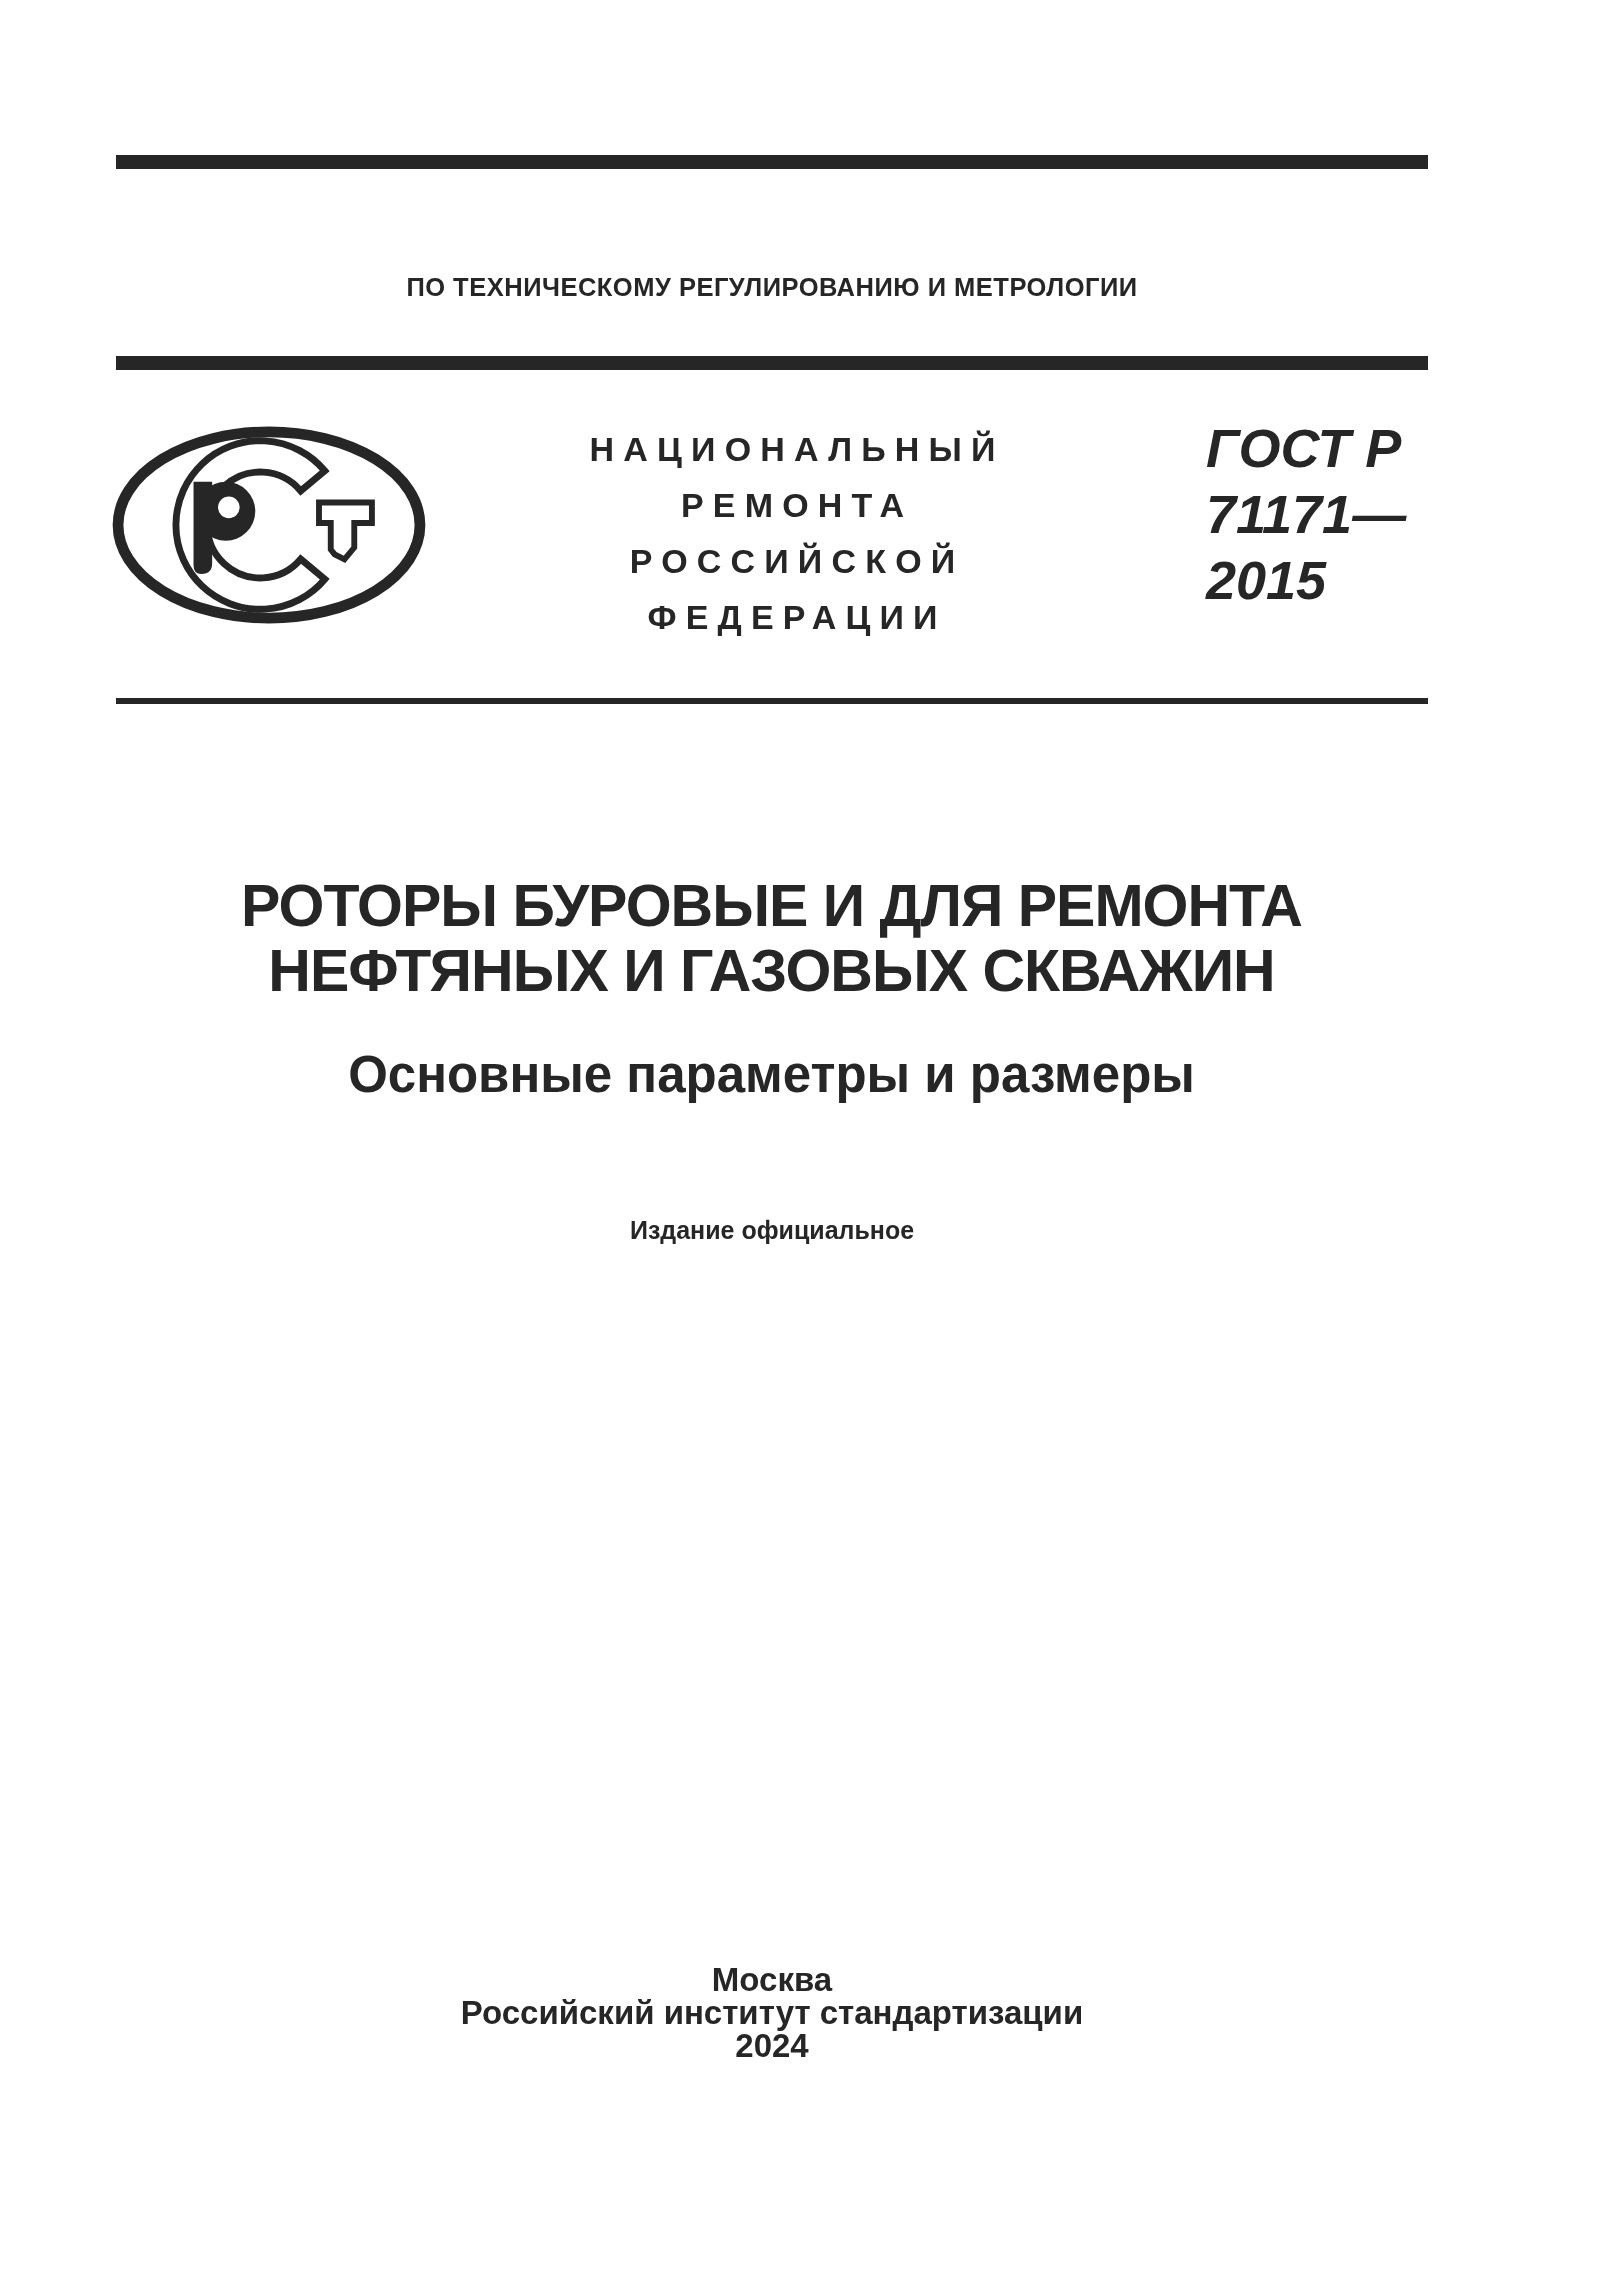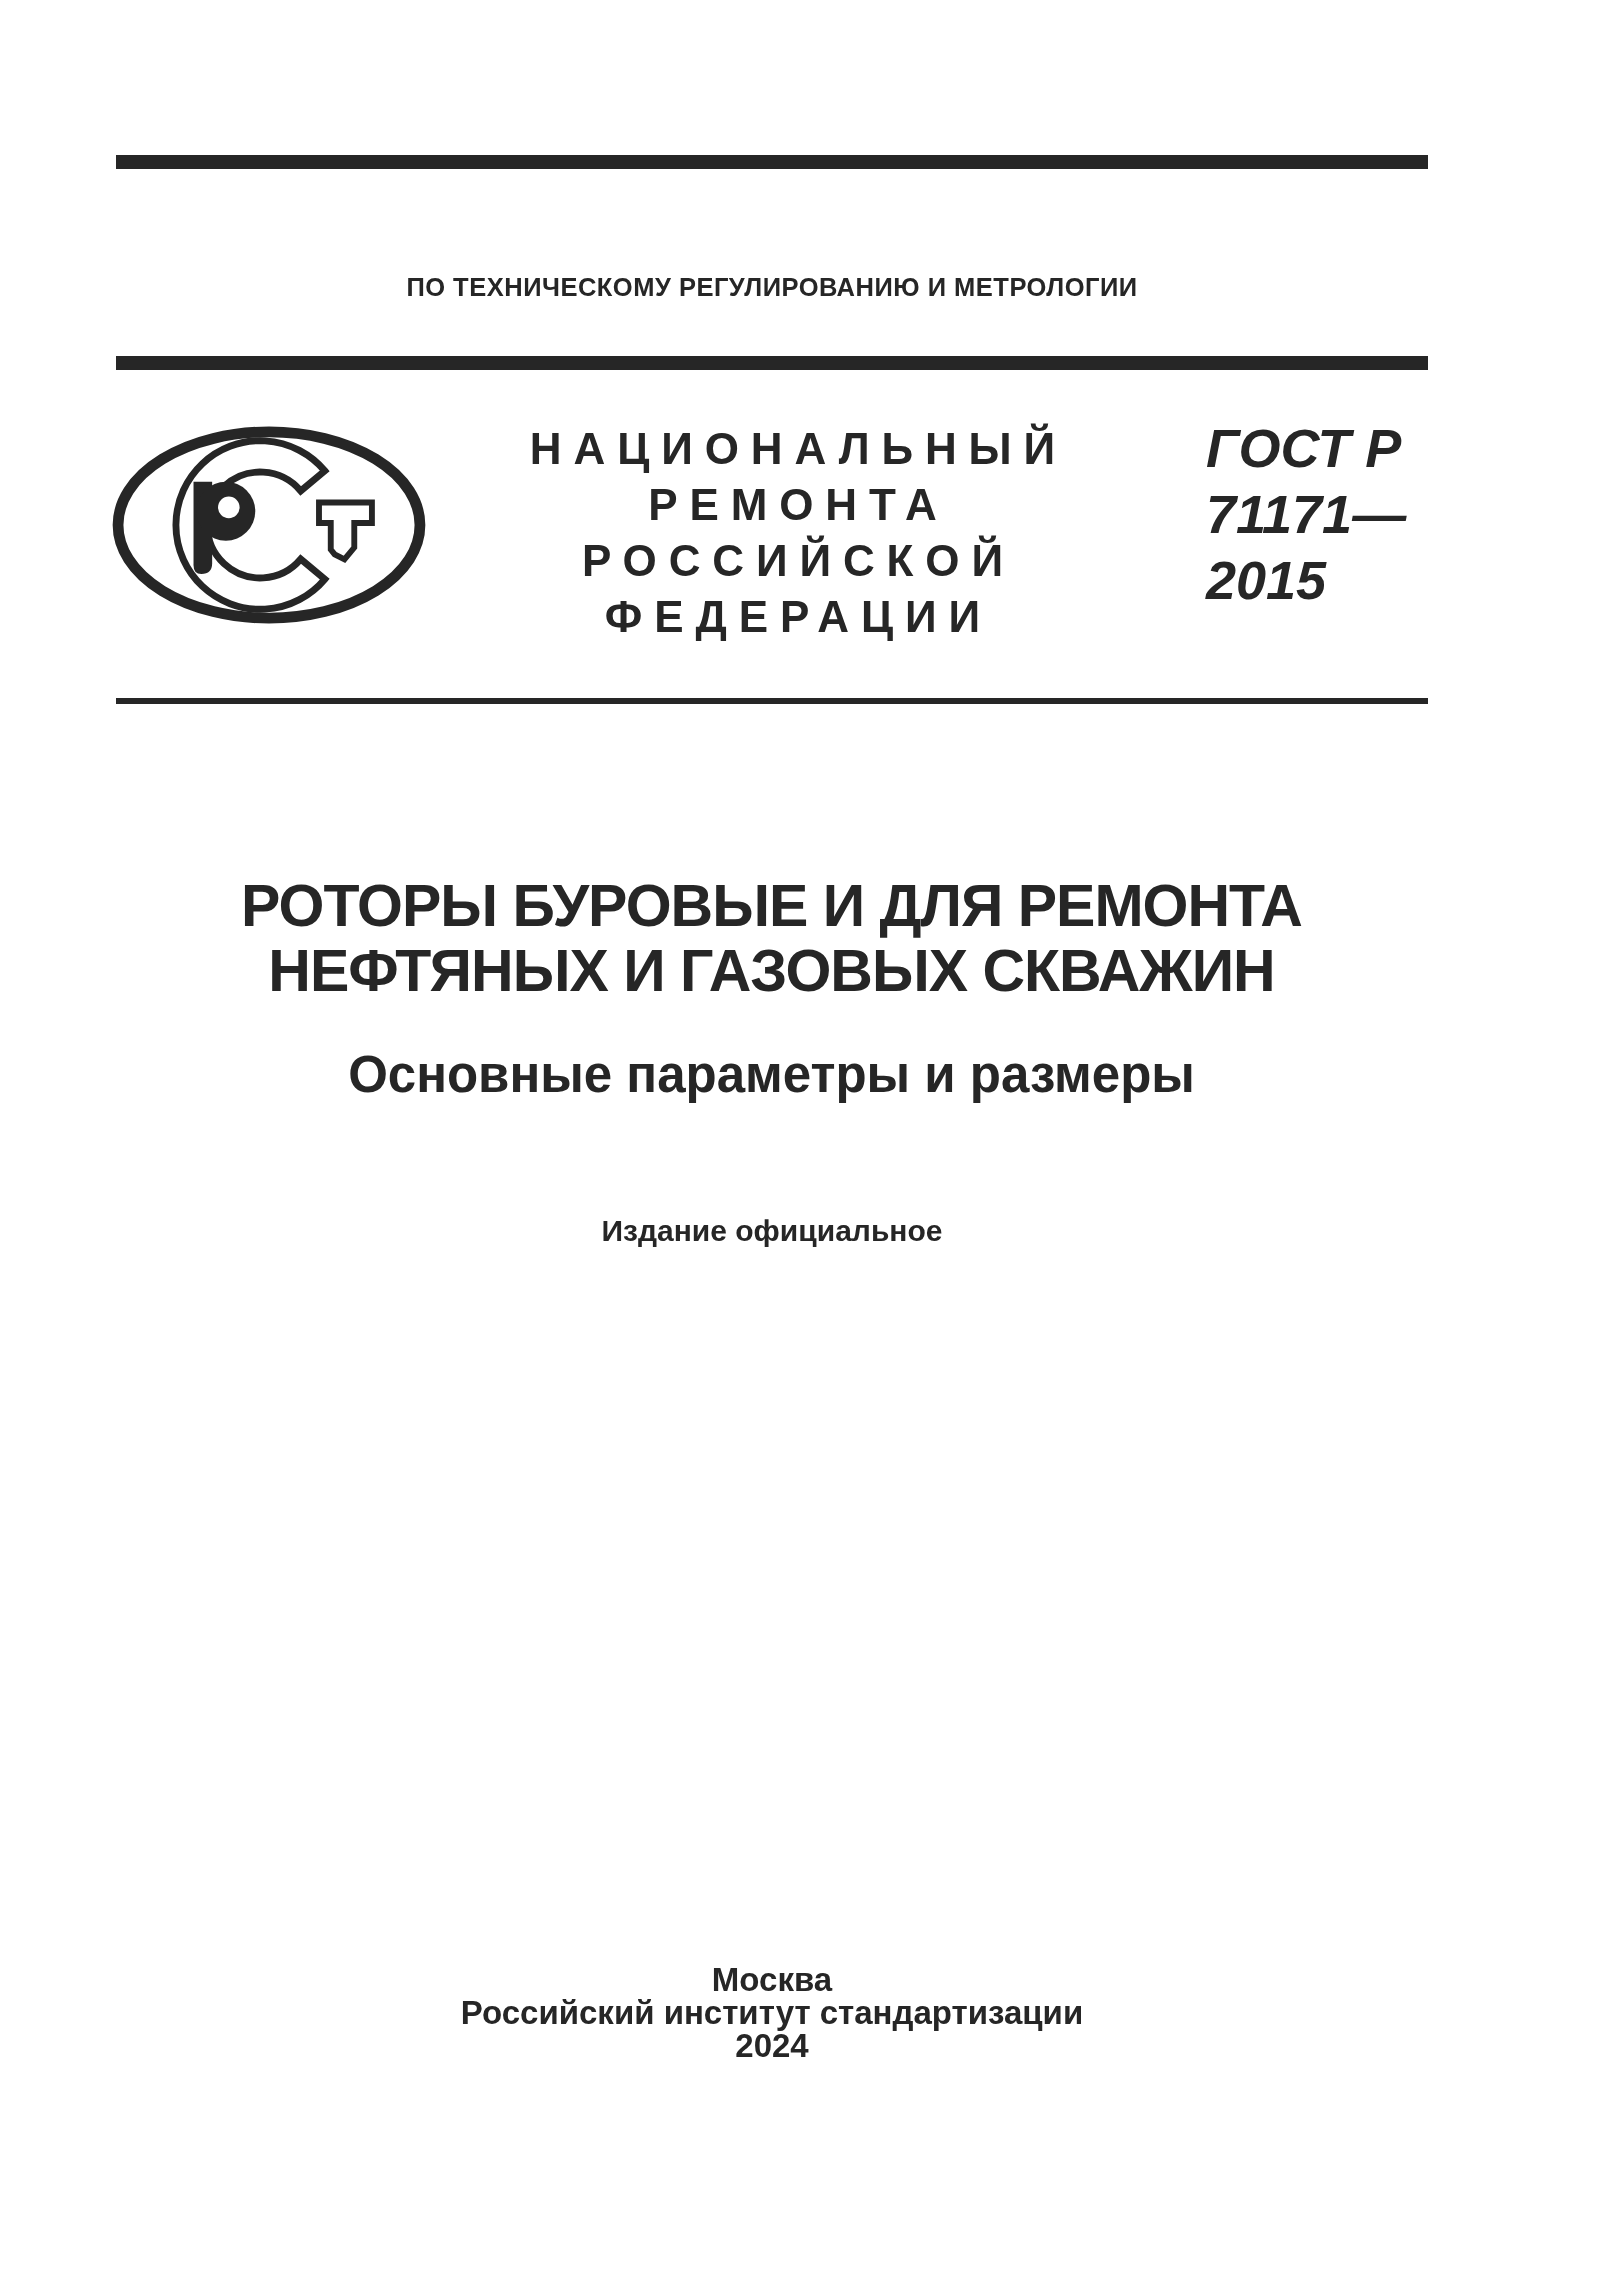--- a/index.html
+++ b/index.html
@@ -49,21 +49,21 @@
   }
 
   .kind-block {
     position: absolute;
     left: 510px;
     top: 421px;
     width: 565px;
     text-align: center;
   }
   .kind-line {
-    font-size: 44px;
+    font-size: 34px;
     font-weight: bold;
     line-height: 56px;
     letter-spacing: 0.27em;
     text-indent: 0.27em;
     white-space: nowrap;
   }
 
   .designation-block {
     position: absolute;
     left: 1206px;
@@ -102,21 +102,21 @@
     font-weight: bold;
     line-height: 55px;
     white-space: nowrap;
   }
   .edition-note {
     position: absolute;
     left: 116px;
     top: 1213px;
     width: 1312px;
     text-align: center;
-    font-size: 30px;
+    font-size: 25px;
     font-weight: bold;
     line-height: 35px;
   }
   .imprint {
     position: absolute;
     left: 116px;
     top: 1963px;
     width: 1312px;
     text-align: center;
   }

